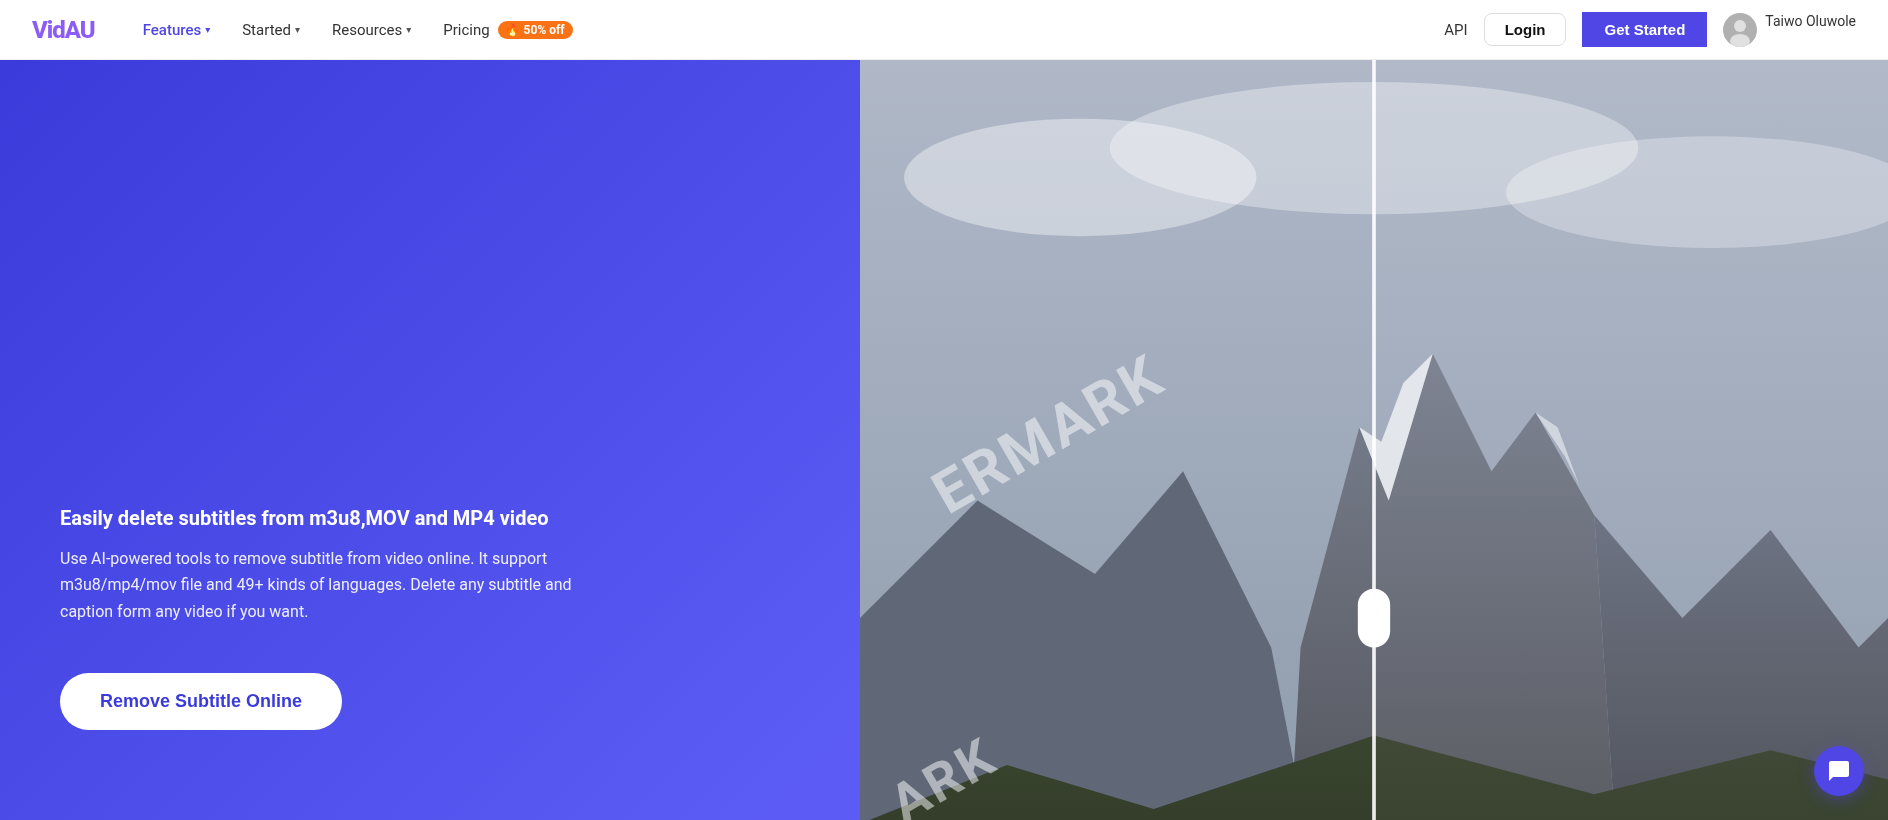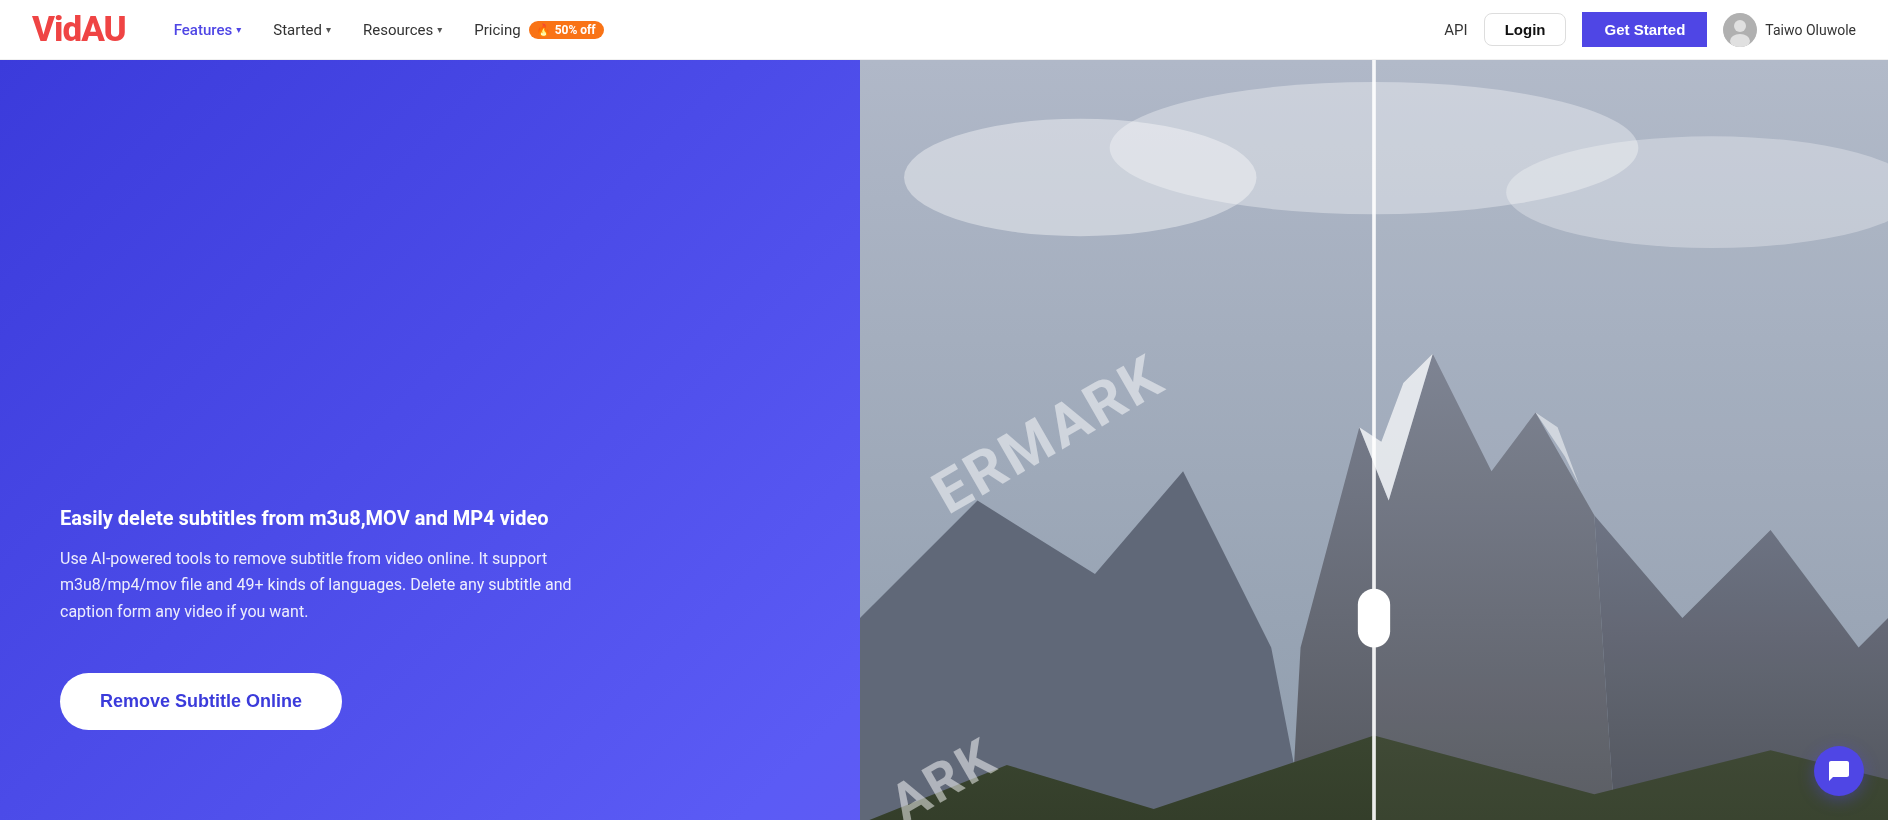--- a/index.html
+++ b/index.html
@@ -10,23 +10,23 @@
       display: flex;
       align-items: center;
       padding: 0 32px;
       height: 60px;
       background: #fff;
       border-bottom: 1px solid #f0f0f0;
       position: relative;
       z-index: 10;
     }
     .logo {
-      font-size: 35px;
+      font-size: 24px;
       font-weight: 800;
-      color: #ef4444;
+      color: #8b5cf6;
       letter-spacing: -1px;
       margin-right: 48px;
       flex-shrink: 0;
     }
     .nav-links {
       display: flex;
       align-items: center;
       gap: 32px;
       flex: 1;
     }
@@ -105,21 +105,21 @@
     .user-name {
       font-size: 14px;
       color: #333;
       max-width: 100px;
       overflow: hidden;
       white-space: nowrap;
       text-overflow: ellipsis;
     }
     .user-info {
       display: flex;
-      align-items: center;
+      align-items: flex-start;
       gap: 8px;
       cursor: pointer;
     }
 
     
     .hero {
       display: flex;
       align-items: stretch;
       background: linear-gradient(135deg, #3b3bdb 0%, #5b5bf5 50%, #7c5af5 100%);
       min-height: 760px;

